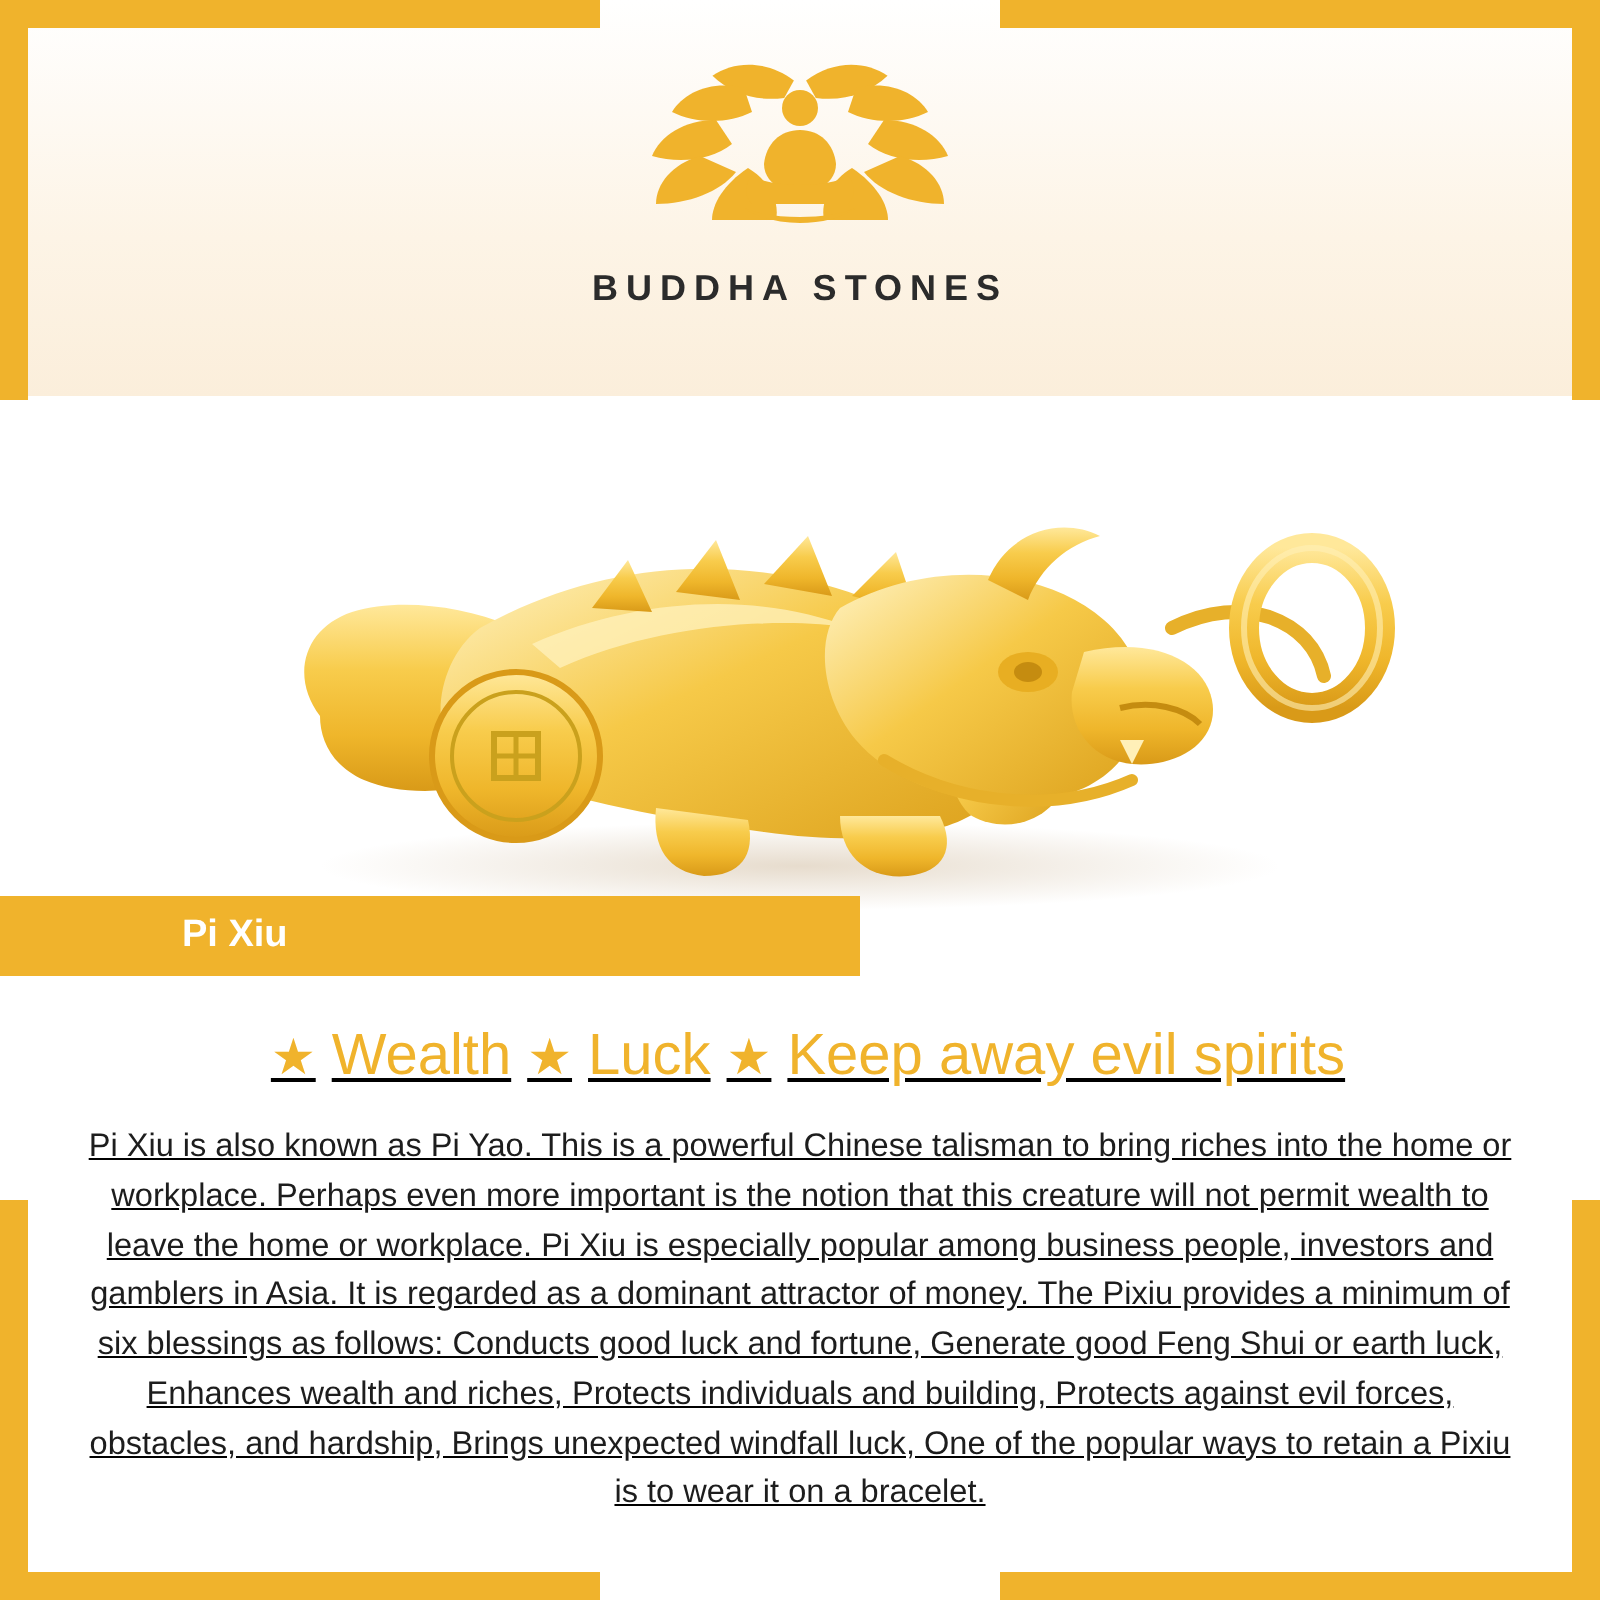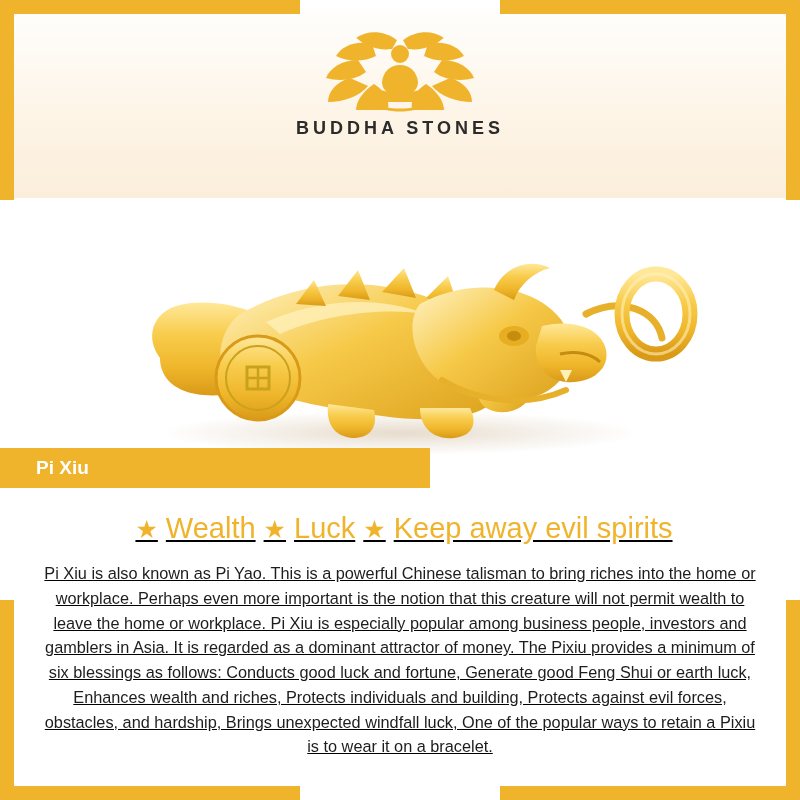--- a/index.html
+++ b/index.html
@@ -51,21 +51,21 @@
     display: flex;
     flex-direction: column;
     align-items: center;
   }
   .logo-mark {
     width: 180px;
     height: 92px;
     display: block;
   }
   .brand-name {
-    margin-top: 4px;
+    margin-top: 20px;
     font-size: 18px;
     letter-spacing: 4px;
     font-weight: bold;
     color: #2b2b2b;
     font-family: "Liberation Sans", sans-serif;
   }
 
   
   .title-band {
     position: absolute;
@@ -106,21 +106,21 @@
   
   .caption-bar {
     position: absolute;
     left: 0;
     bottom: 0;
     width: 430px;
     height: 40px;
     background: #f0b32c;
     display: flex;
     align-items: center;
-    padding-left: 36px;
+    padding-left: 91px;
     box-sizing: border-box;
     z-index: 4;
   }
   .caption-text {
     color: #ffffff;
     font-size: 19px;
     font-weight: bold;
   }
 
   

